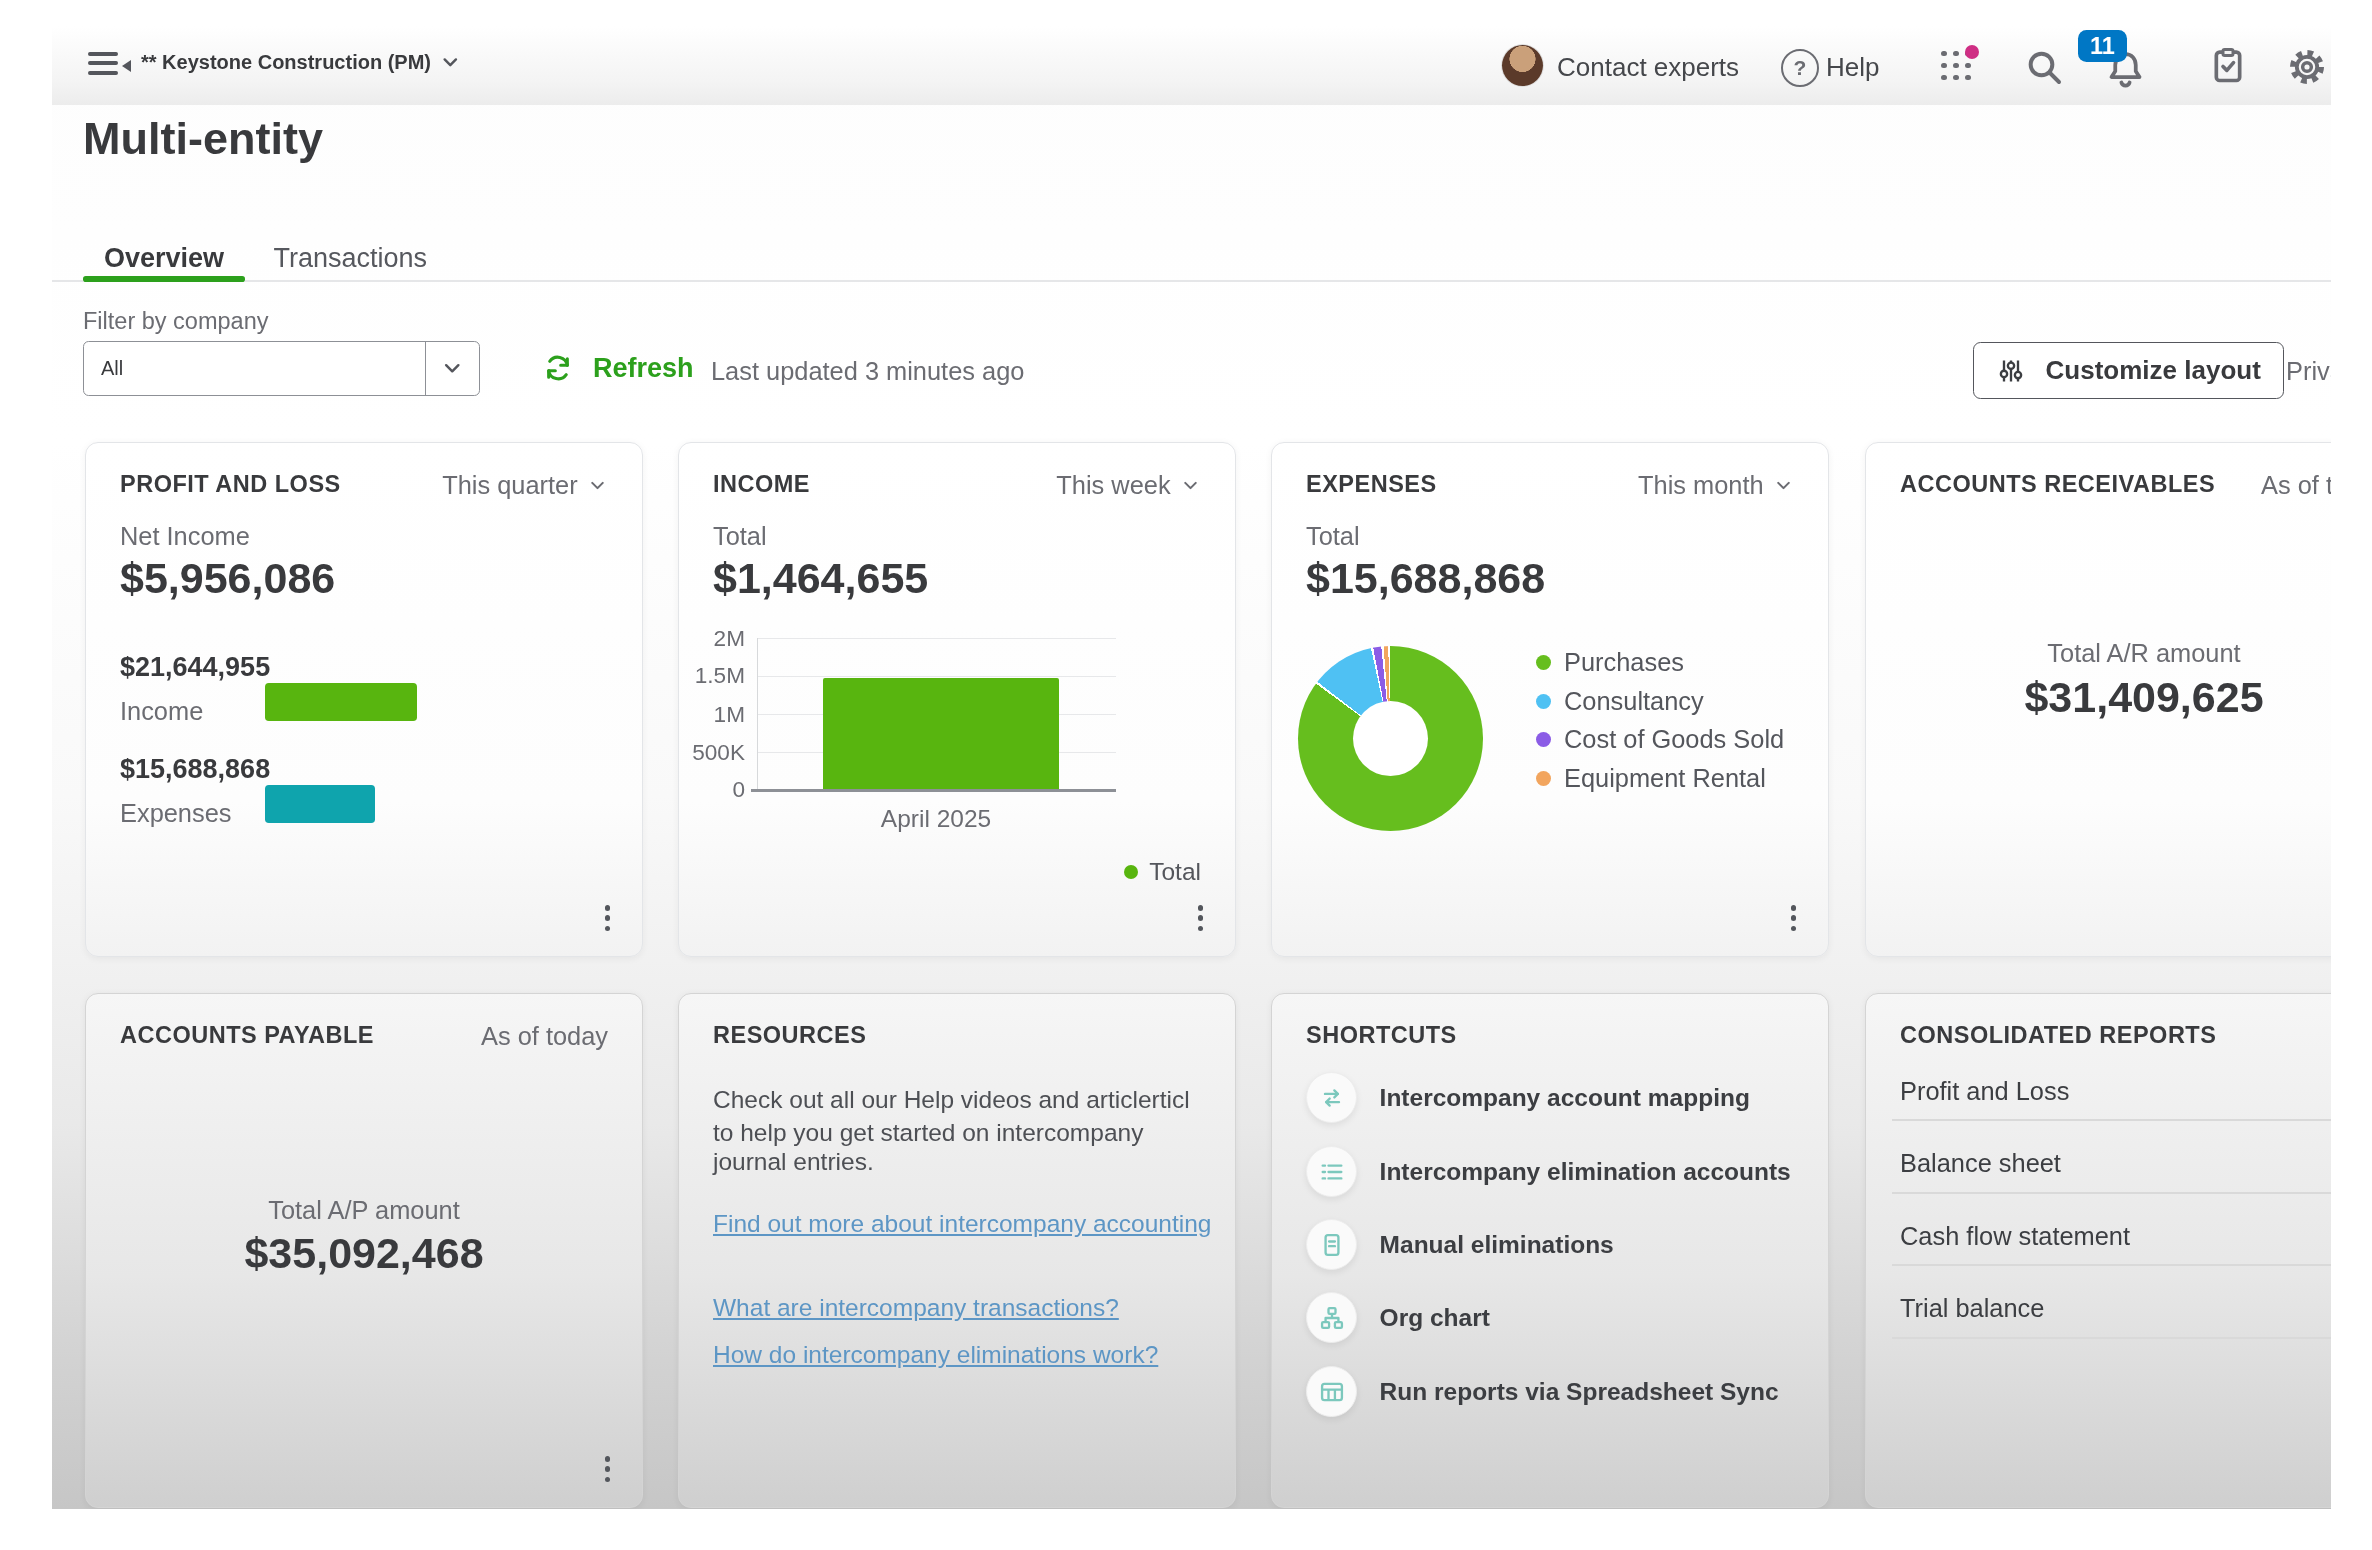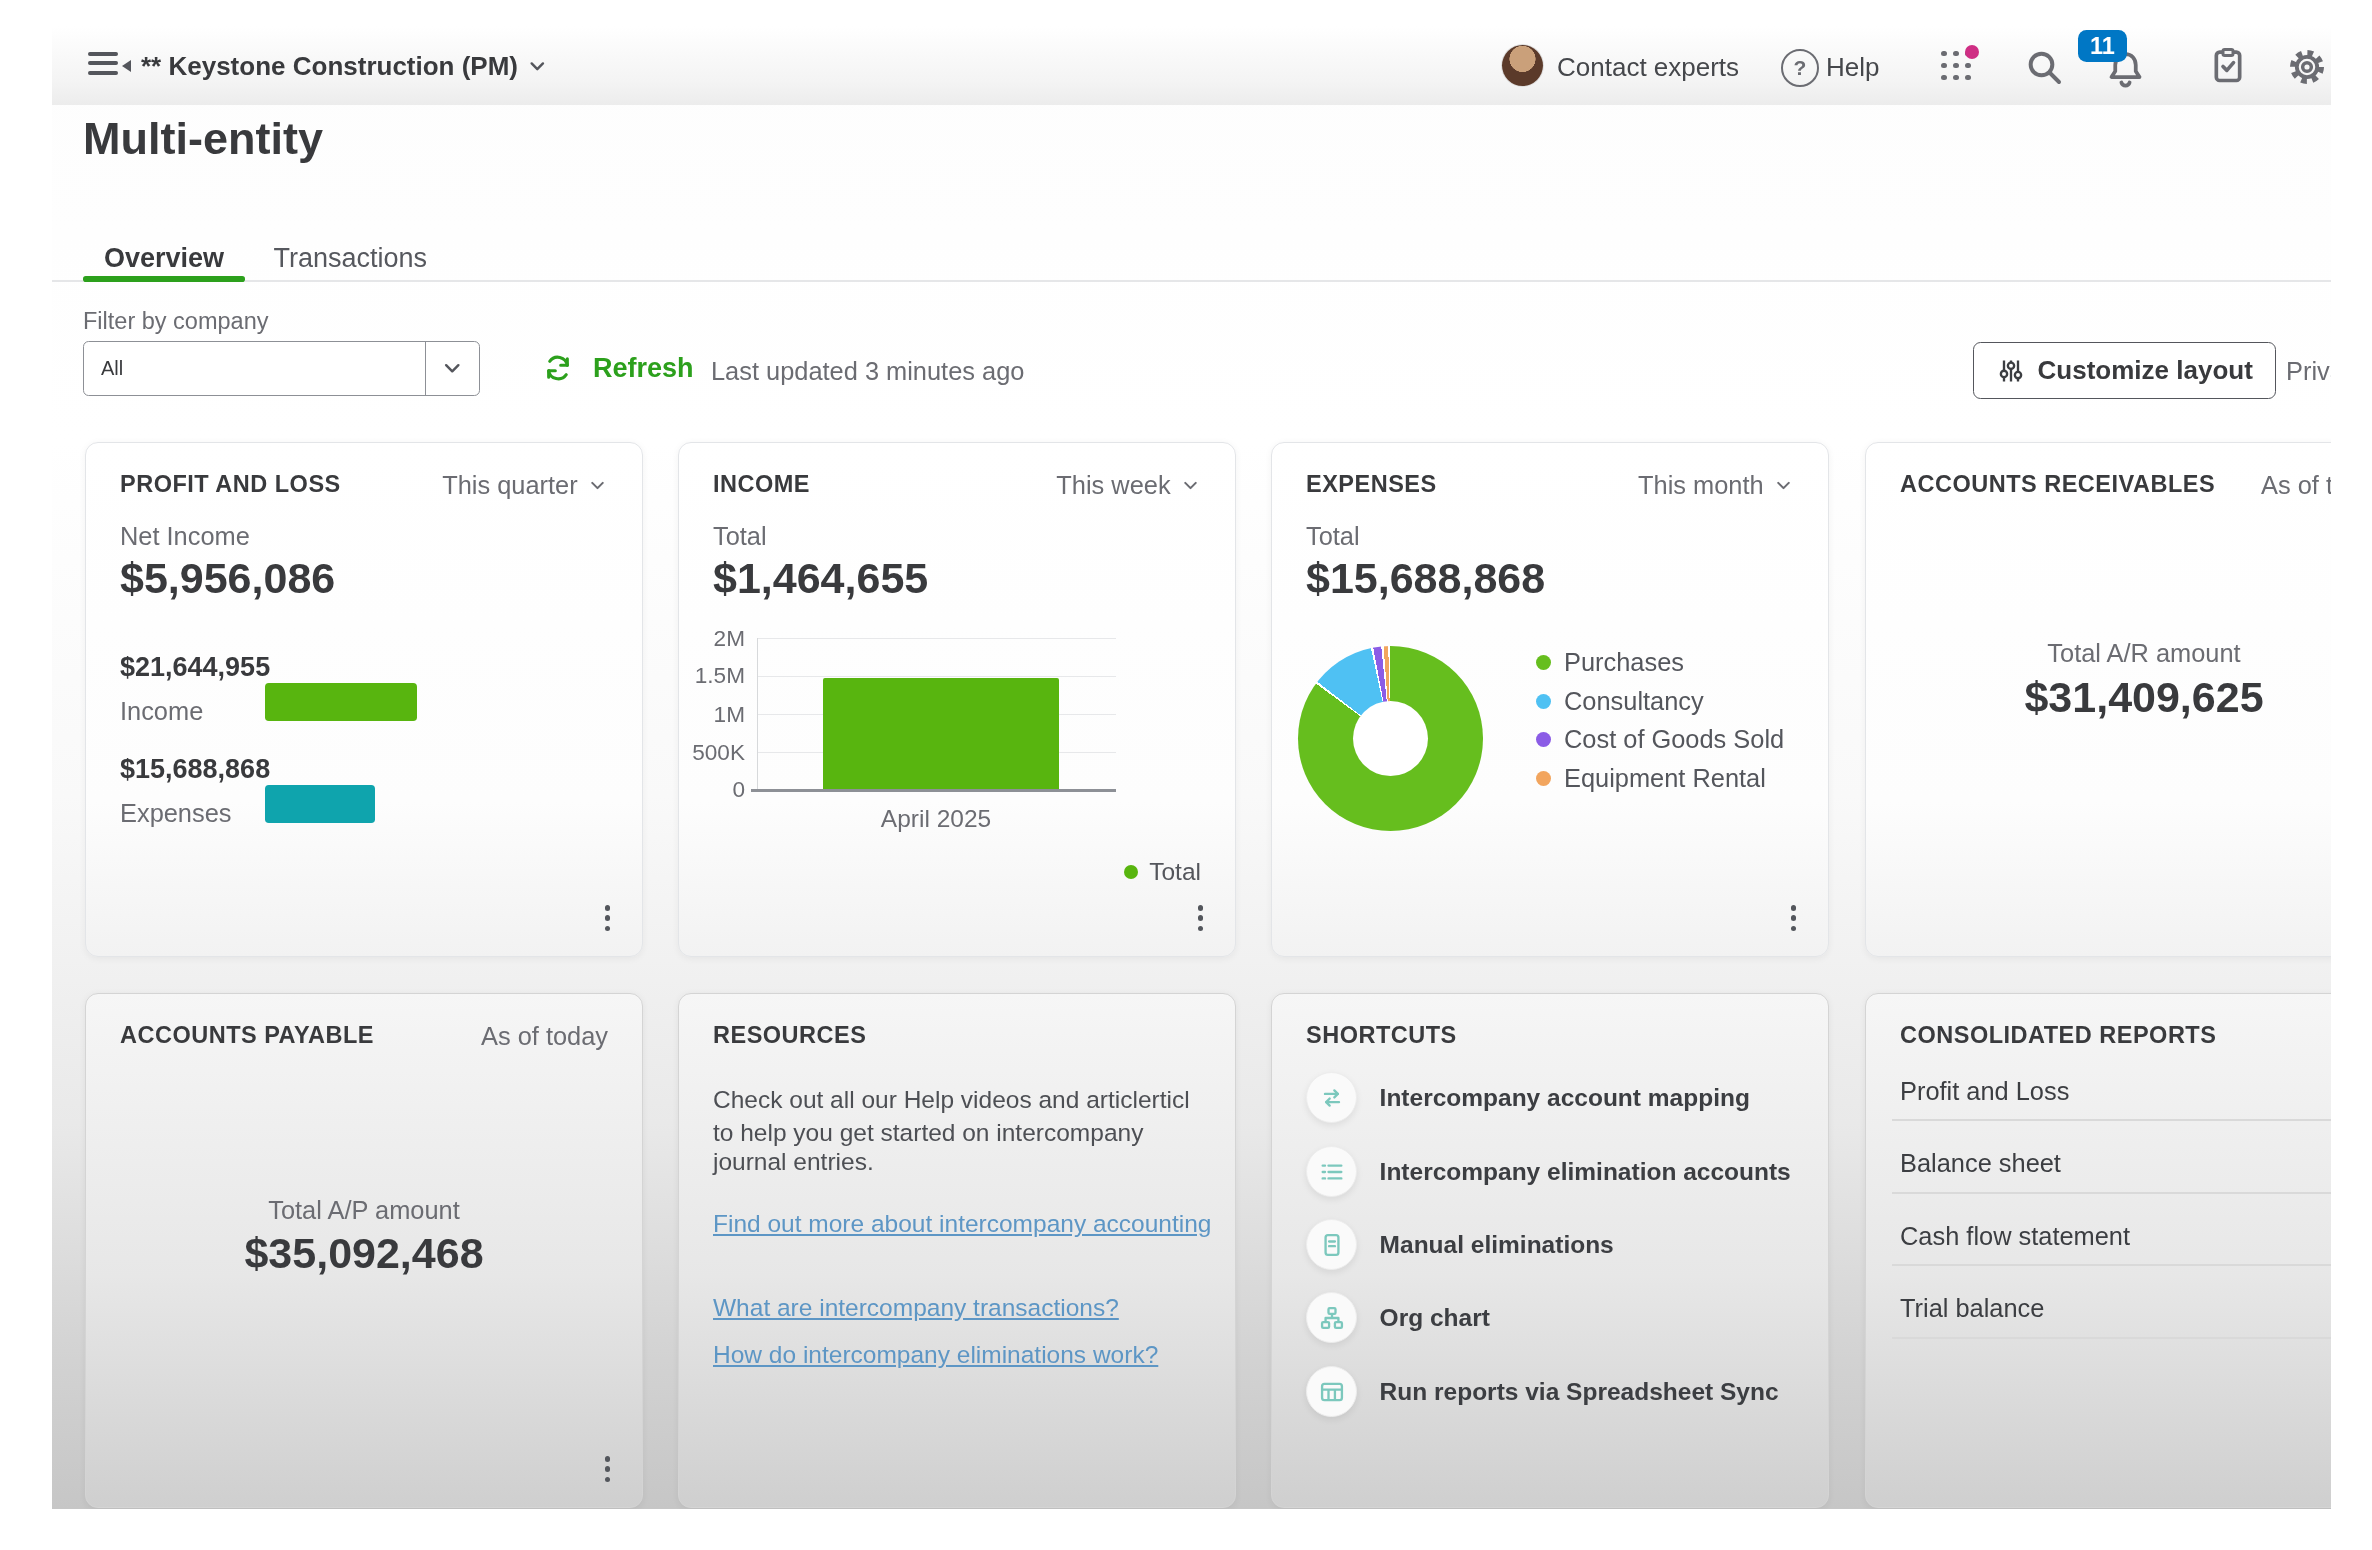--- a/index.html
+++ b/index.html
@@ -8,21 +8,21 @@
   .abs{position:absolute}
   .app{position:absolute;left:52px;top:26px;width:2279px;height:1483px;overflow:hidden;
        background:linear-gradient(180deg,#fdfdfd 0%,#ffffff 28%,#f9f9f9 52%,#e9e9e9 74%,#d2d2d2 90%,#c6c6c6 100%)}
   
   .topbar{position:absolute;left:0;top:0;width:2279px;height:79px;
           background:linear-gradient(180deg,#ffffff 0%,#f4f4f4 70%,#ececec 100%)}
   .hamburger{position:absolute;left:36px;top:26px;width:43px;height:26px;cursor:pointer}
   .hamburger i{display:block;width:30px;height:3.8px;background:#54565c;border-radius:1.9px;margin-bottom:5.6px}
   .hamburger .tri{position:absolute;right:0;top:7.5px;width:0;height:0;border-top:6.6px solid transparent;
                   border-bottom:6.6px solid transparent;border-right:9.4px solid #54565c}
-  .company{position:absolute;left:89px;top:24.5px;font-size:26px;font-weight:700;display:flex;gap:8px;align-items:center}
+  .company{position:absolute;left:89px;top:24.5px;font-size:20px;font-weight:700;display:flex;gap:8px;align-items:center}
   .tb-label{font-size:26px;color:#45474b}
   .avatar{position:absolute;left:1450px;top:19px;width:41px;height:41px;border-radius:50%;
           background:radial-gradient(circle at 50% 34%,#caa07a 0 38%,#5b3a2a 39% 100%);box-shadow:0 0 0 0.9px #ddd}
   .helpcircle{position:absolute;left:1729px;top:22.6px;width:34px;height:34px;border:2.8px solid #6b6c72;border-radius:50%;
               display:flex;align-items:center;justify-content:center;font-size:21px;font-weight:700;color:#6b6c72}
   .grid9{position:absolute;left:1889px;top:24.5px;width:32px;height:32px;display:grid;
          grid-template-columns:repeat(3,5.6px);grid-template-rows:repeat(3,5.6px);gap:6.6px}
   .grid9 i{width:5.6px;height:5.6px;border-radius:50%;background:#6b6c72}
   .pinkdot{position:absolute;right:-5.6px;top:-5.6px;width:14px;height:14px;border-radius:50%}
   .badge{position:absolute;left:2026px;top:3.8px;min-width:32px;padding:2.8px 8.5px;border-radius:8.5px;
@@ -39,21 +39,21 @@
   
   .filter-label{position:absolute;left:31px;top:282px;font-size:23.5px;color:#6b6c72}
   .select{position:absolute;left:31px;top:315px;width:395px;height:53px;background:#fff;border:1.9px solid #8d9096;
           border-radius:5.6px;display:flex;align-items:center;cursor:pointer}
   .select .val{flex:1;padding-left:17px;font-size:20px}
   .select .chev{width:53px;height:100%;border-left:1.9px solid #8d9096;display:flex;align-items:center;justify-content:center}
   .refresh{position:absolute;left:490px;top:326px;display:flex;align-items:center;gap:19px;cursor:pointer}
   .refresh span{font-size:27px;font-weight:700;color:#2ca01c}
   .lastupd{position:absolute;left:659px;top:331px;font-size:25.4px;color:#6b6c72}
   .custom-btn{position:absolute;left:1921px;top:316px;height:55px;padding:0 22.6px;border:1.9px solid #54565c;border-radius:7.5px;
-              background:#fff;display:flex;align-items:center;gap:13px;font-size:26px;font-weight:600;cursor:pointer}
+              background:#fff;display:flex;align-items:center;gap:21px;font-size:26px;font-weight:600;cursor:pointer}
   .privacy{position:absolute;left:2234px;top:331px;font-size:25.4px;color:#6b6c72;white-space:nowrap}
   
   .card{position:absolute;width:556px;height:513px;border-radius:13px;overflow:hidden}
   .card.r1{background:linear-gradient(180deg,#ffffff 0%,#fdfdfd 70%,#f2f2f2 100%);border:0.9px solid #e3e5e8;
            box-shadow:0 1.9px 7.5px rgba(0,0,0,.05)}
   .card.r2{background:linear-gradient(180deg,#f6f6f6 0%,#e7e7e7 55%,#cfcfcf 100%);border:0.9px solid #d4d4d4;
            box-shadow:0 1.9px 7.5px rgba(0,0,0,.06)}
   .card-title{position:absolute;left:34px;top:28px;font-size:23.5px;font-weight:700;letter-spacing:0.5px}
   .card-period{position:absolute;right:34px;top:28px;font-size:25.4px;color:#6b6c72;display:flex;gap:9.4px;
                align-items:center;cursor:pointer;white-space:nowrap}

